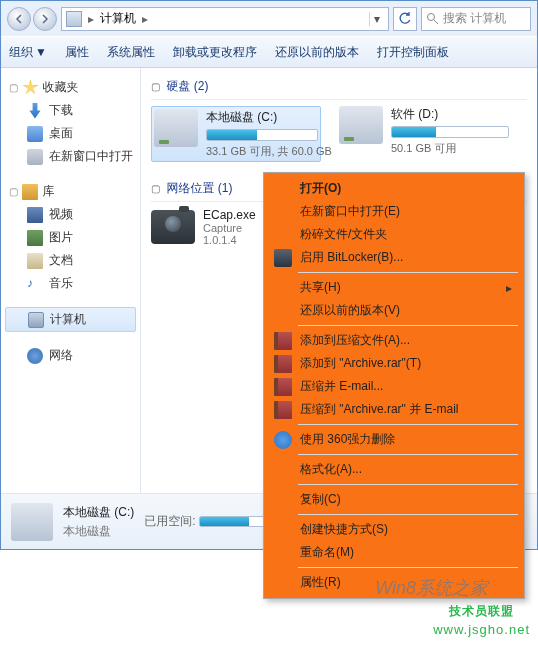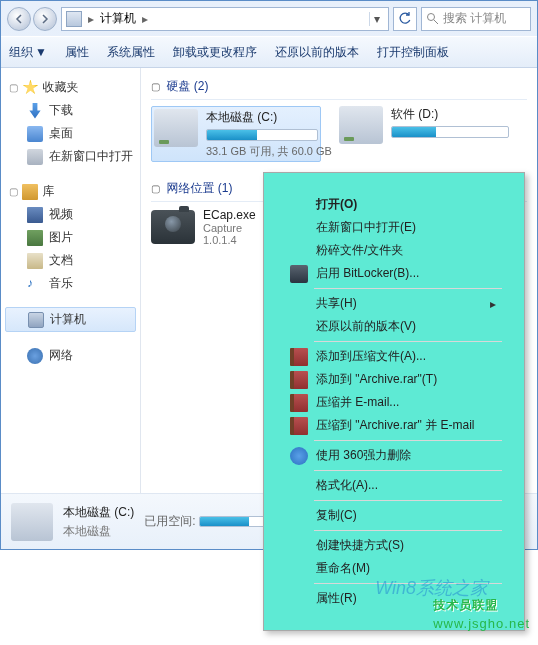--- a/index.html
+++ b/index.html
@@ -54,31 +54,31 @@
 .cam-ico::after{content:"";position:absolute;top:-4px;right:6px;width:10px;height:6px;background:#3a4248;border-radius:2px 2px 0 0}
 .ni-name{color:#222}
 .ni-sub{color:#777;font-size:11px}
 .details{height:56px;border-top:1px solid #dfe7f2;background:linear-gradient(#f4f8fd,#e8f0fa);display:flex;align-items:center;padding:6px 10px;gap:10px}
 .det-ico{width:42px;height:38px;background:linear-gradient(#e0e6ee,#b8c4d4);border-radius:3px}
 .det-t{display:flex;gap:30px}
 .det-c{color:#555}
 .det-c .lbl{color:#666}
 .det-bar{display:inline-block;width:110px;height:11px;background:#fff;border:1px solid #b0c0d4;border-radius:2px;vertical-align:middle;overflow:hidden}
 .det-fill{display:block;height:100%;background:linear-gradient(#4ac0e8,#1a90c8)}
-.ctx{position:absolute;left:263px;top:172px;width:262px;background:#5eead4;border:1px solid #a8a8a8;box-shadow:3px 3px 6px rgba(0,0,0,.25);padding:20px}
+.ctx{position:absolute;left:263px;top:172px;width:262px;background:#f97316;border:1px solid #a8a8a8;box-shadow:3px 3px 6px rgba(0,0,0,.25);padding:4px}
 .ctx-i{display:flex;align-items:center;height:23px;padding:0 22px 0 32px;position:relative;color:#222}
 .ctx-i.bold{font-weight:bold}
 .ctx-i .arr{position:absolute;right:8px;color:#333}
 .ctx-sep{height:1px;background:#d8d8d8;margin:3px 2px 3px 30px}
 .ctx-ico{position:absolute;left:6px;width:18px;height:18px;display:flex;align-items:center;justify-content:center}
 .ico-bl{background:linear-gradient(#5a6470,#2a3440);border-radius:2px}
 .ico-rar{background:linear-gradient(#b85050,#903030);border-left:4px solid #704028;border-radius:1px}
 .ico-360b{background:radial-gradient(circle,#5aa0e8,#2a70c0);border-radius:50%}
 .ico-360g{background:radial-gradient(circle,#8ad060,#5aa030);border-radius:50%}
-.wm{position:absolute;right:8px;bottom:14px;text-align:left;pointer-events:none}
+.wm{position:absolute;right:8px;bottom:8px;text-align:center;pointer-events:none}
 .wm1{font-size:26px;font-weight:bold;color:#27b74a;text-shadow:1px 1px 0 #fff;letter-spacing:1px}
 .wm2{font-size:13px;color:#27b74a;letter-spacing:1px}
 .wm3{position:absolute;right:50px;bottom:45px;font-size:18px;color:#1a7ad0;font-style:italic;opacity:.45;white-space:nowrap}
 </style>
 </head>
 <body>
 
 <div class="window">
   <div class="titlebar">
     <div class="navbtns">
@@ -199,20 +199,21 @@
             <div class="drv-txt">33.1 GB 可用, 共 60.0 GB</div>
           </div>
         </div>
         <div class="drive">
           <div class="drv-ico"></div>
           <div class="drv-info">
             <div class="drv-name">软件 (D:)</div>
             <div class="drv-bar">
                 <div class="drv-fill" style="width:38%"></div>
               </div>
+            <div class="drv-txt">50.1 GB 可用</div>
           </div>
         </div>
       </div>
       <div class="grp-h">
           <span class="exp">▢</span>
           <span>网络位置 (1)</span>
         </div>
       <div class="net-item">
         <div class="cam-ico"></div>
         <div>

